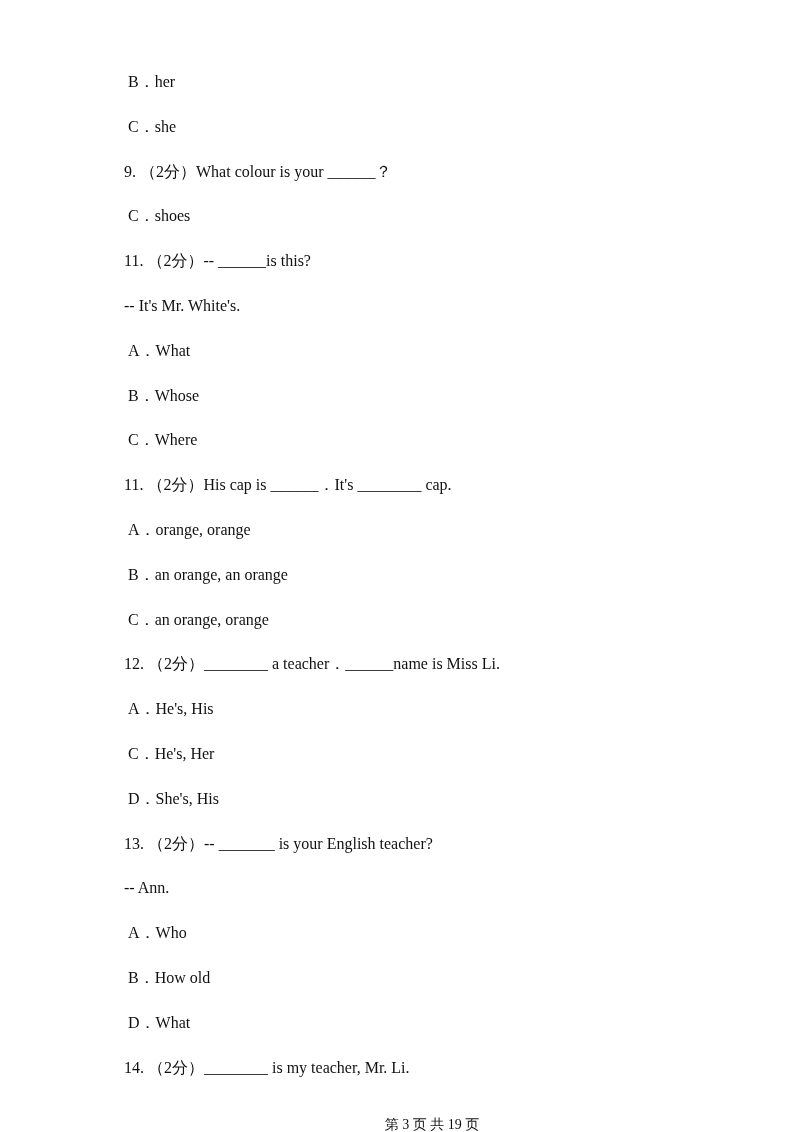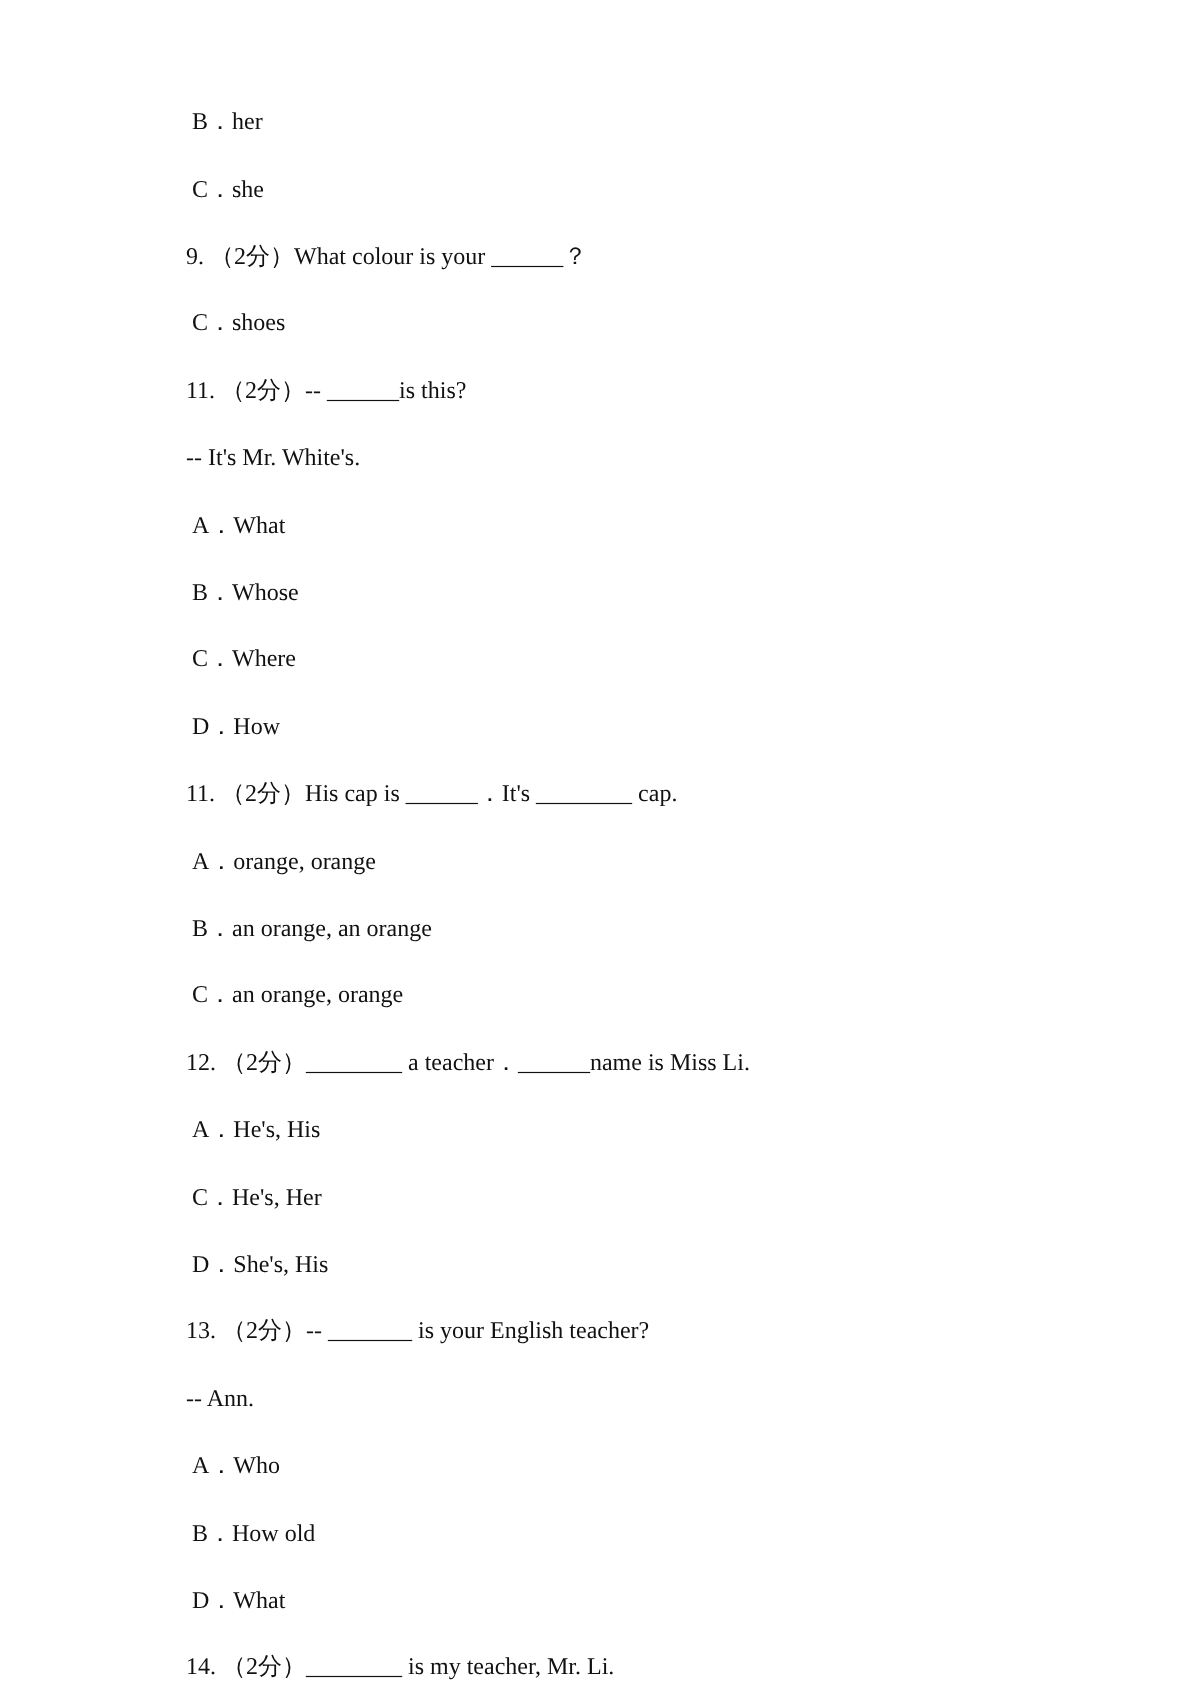--- a/index.html
+++ b/index.html
@@ -53,21 +53,20 @@
   <span class="question">9.   （2分）What colour is your ______？</span>
   <span class="option">C．shoes</span>
 
   <span class="separator"></span>
 
   <span class="question">11.   （2分）-- ______is this?</span>
   <span class="answer-line">-- It's Mr. White's.</span>
   <span class="option">A．What</span>
   <span class="option">B．Whose</span>
   <span class="option">C．Where</span>
-  <span class="option">D．How</span>
 
   <span class="separator"></span>
 
   <span class="question">11.   （2分）His cap is ______．It's ________ cap.</span>
   <span class="option">A．orange, orange</span>
   <span class="option">B．an orange, an orange</span>
   <span class="option">C．an orange, orange</span>
 
   <span class="separator"></span>
 

